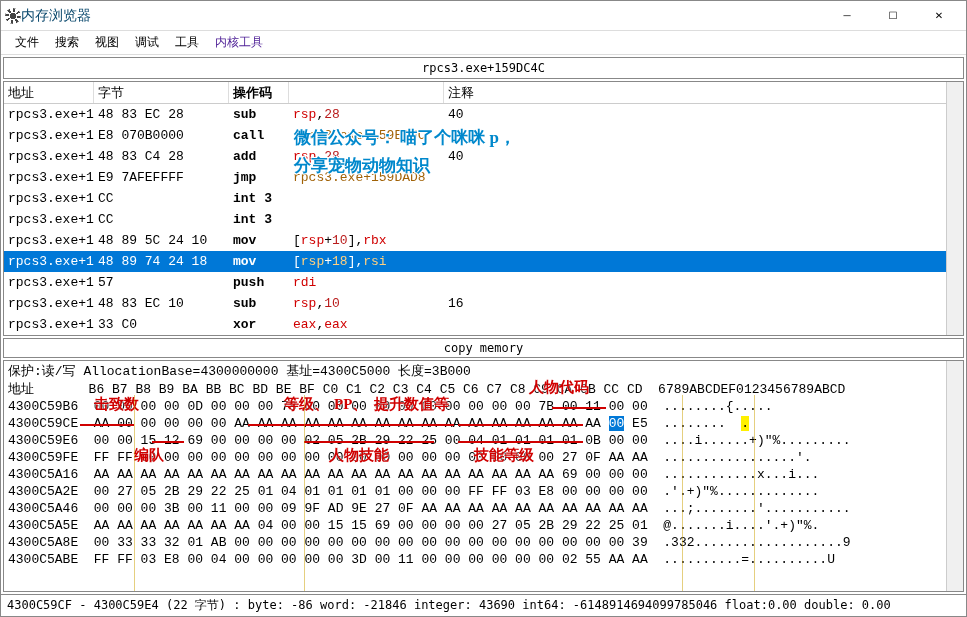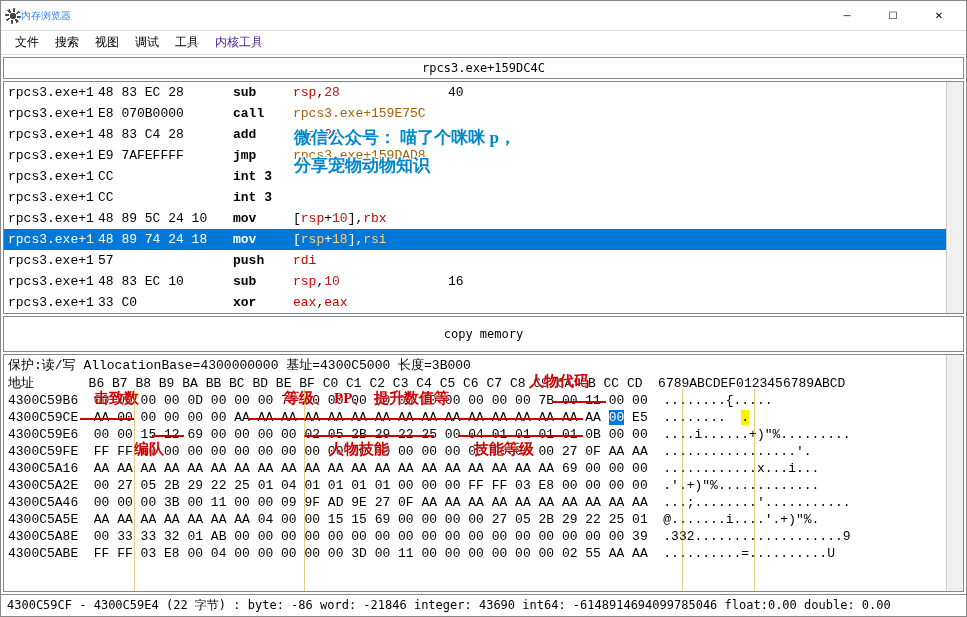--- a/index.html
+++ b/index.html
@@ -1,19 +1,19 @@
 <!DOCTYPE html>
 <html><head>
 <meta charset="utf-8">
 <style>
 * { margin: 0; padding: 0; box-sizing: border-box; }
 body { font-family: "Microsoft YaHei", Tahoma, sans-serif; font-size: 12px; background: #fff; overflow: hidden; }
 .window { width: 967px; height: 617px; border: 1px solid #888; display: flex; flex-direction: column; position: relative; }
 .titlebar { height: 30px; background: #fff; display: flex; align-items: center; padding: 0 4px; border-bottom: 1px solid #ddd; }
-.titlebar .title { flex: 1; font-size: 10px; color: #3b82f6; }
+.titlebar .title { flex: 1; font-size: 14px; color: #0c4a6e; }
 .win-controls { display: flex; }
 .win-btn { width: 46px; height: 30px; display: flex; align-items: center; justify-content: center; font-family: "Segoe UI Symbol", sans-serif; font-size: 10px; }
 .menubar { height: 24px; display: flex; align-items: center; padding: 0 6px; gap: 0; border-bottom: 1px solid #ddd; }
 .menubar span { padding: 2px 8px; font-size: 12px; }
 .menubar .disabled { color: #4c1d95; }
 .header-bar { height: 22px; border: 1px solid #888; margin: 2px; display: flex; align-items: center; justify-content: center; background: #fff; font-family: Consolas, monospace; }
 .disasm-area { flex: 0 0 auto; border: 1px solid #888; margin: 0 2px 2px 2px; }
 .disasm-head { display: flex; height: 22px; border-bottom: 1px solid #ccc; font-size: 13px; }
 .disasm-head > div { padding: 2px 4px; border-right: 1px solid #ddd; }
 .col-addr { width: 90px; }
@@ -21,21 +21,21 @@
 .col-op { width: 60px; font-weight: bold; }
 .col-args { width: 155px; }
 .col-comment { flex: 1; }
 .disasm-row { display: flex; height: 21px; font-family: Consolas, "Courier New", monospace; font-size: 13px; align-items: center; }
 .disasm-row > div { padding: 0 4px; white-space: nowrap; overflow: hidden; }
 .disasm-row.selected { background: #0078d7; color: #fff; }
 .reg { color: #d00000; }
 .num { color: #b91c1c; }
 .sym { color: #a16207; }
 .selected .reg, .selected .num, .selected .sym { color: #ffd080; }
-.copy-bar { height: 36px; border: 1px solid #888; margin: 0 2px 2px 2px; display: flex; align-items: center; justify-content: center; font-family: Consolas, monospace; }
+.copy-bar { height: 20px; border: 1px solid #888; margin: 0 2px 2px 2px; display: flex; align-items: center; justify-content: center; font-family: Consolas, monospace; }
 .hex-area { flex: 1; border: 1px solid #888; margin: 0 2px 2px 2px; font-family: Consolas, "Courier New", monospace; font-size: 13px; overflow: hidden; position: relative; }
 .hex-info { padding: 1px 4px; }
 .hex-line { padding: 0 4px; white-space: pre; line-height: 17px; }
 .hex-sel { background: #0078d7; color: #fff; }
 .statusbar { height: 22px; border-top: 1px solid #888; padding: 2px 6px; font-family: Consolas, monospace; font-size: 12px; }
 .overlay-text { position: absolute; font-family: "Microsoft YaHei"; font-weight: bold; font-size: 17px; color: #0088cc; text-shadow: 1px 1px 0 #fff, -1px -1px 0 #fff, 1px -1px 0 #fff, -1px 1px 0 #fff; pointer-events: none; }
 .anno { position: absolute; font-family: "Microsoft YaHei"; font-weight: bold; font-size: 15px; color: #d00000; text-shadow: 0 0 2px #fff; pointer-events: none; }
 .redline { position: absolute; height: 2px; background: #d00000; }
 .yelline { position: absolute; width: 1px; background: #cca000; opacity: .5; }
 .yel-hl { background: #fff000; }
@@ -65,20 +65,27 @@
     <span>调试</span>
     <span>工具</span>
     <span class="disabled">内核工具</span>
   </div>
 
   <div class="header-bar">
     <span>rpcs3.exe+159DC4C</span>
   </div>
 
   <div class="disasm-area" style="position:relative">
+    <div class="disasm-head">
+      <div class="col-addr">地址</div>
+      <div class="col-bytes">字节</div>
+      <div class="col-op">操作码</div>
+      <div class="col-args"></div>
+      <div class="col-comment">注释</div>
+    </div>
     <div id="disasm-body">
         <div class="disasm-row">
           <div class="col-addr">rpcs3.exe+1!</div>
           <div class="col-bytes">48 83 EC 28</div>
           <div class="col-op">sub</div>
           <div class="col-args"><span class="reg">rsp</span><span>,</span><span class="num">28</span></div>
           <div class="col-comment">40</div>
         </div>
         <div class="disasm-row">
           <div class="col-addr">rpcs3.exe+1!</div>

